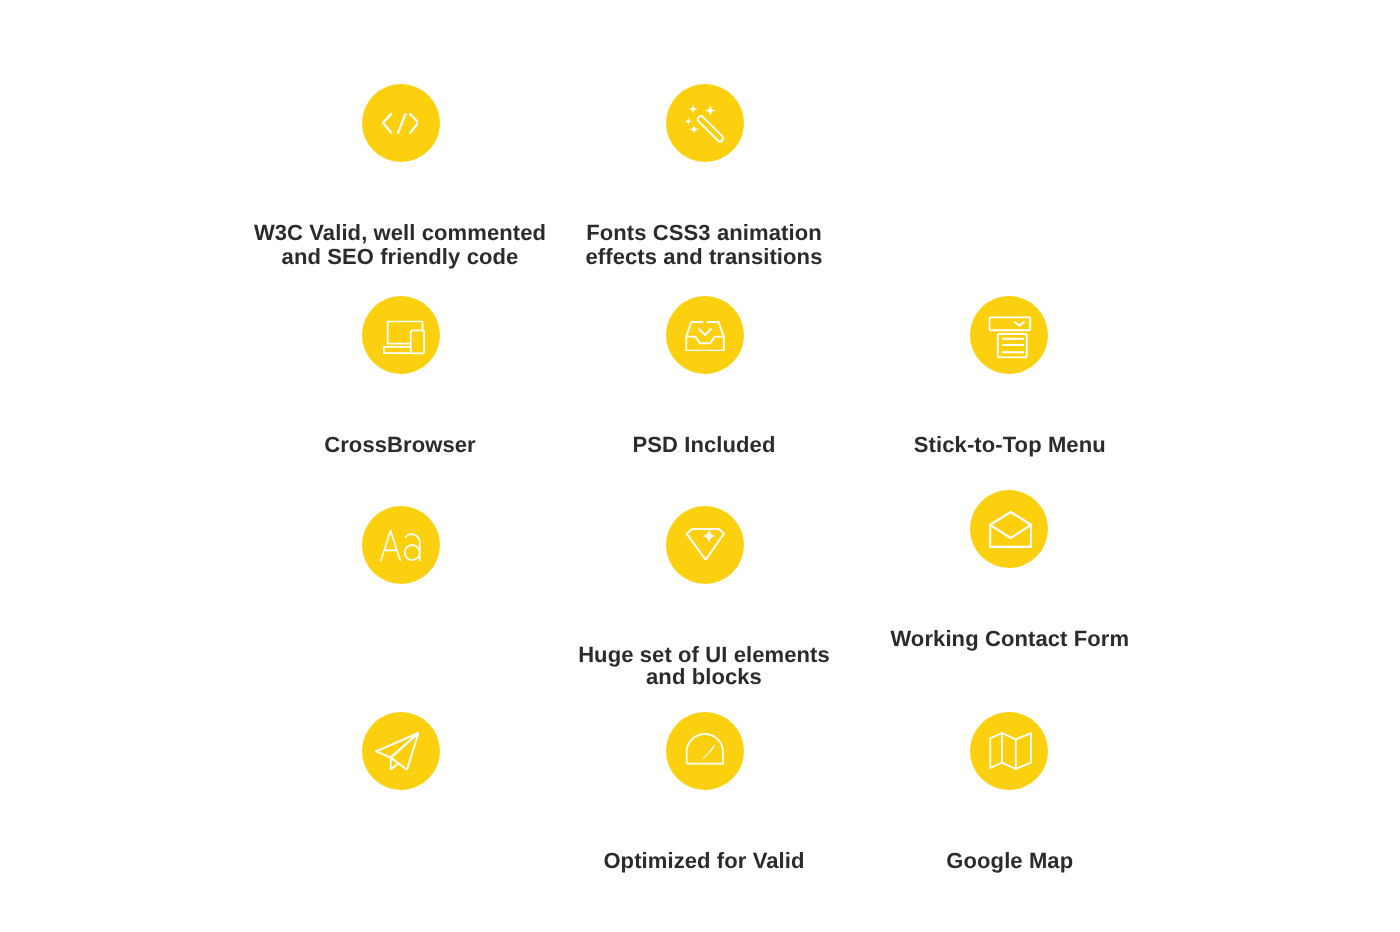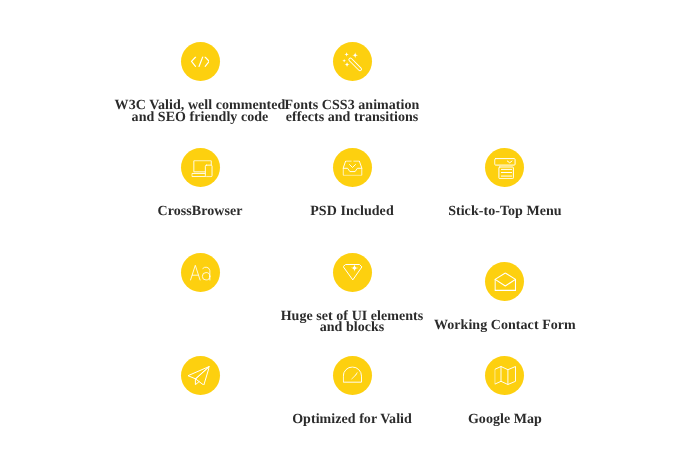--- a/index.html
+++ b/index.html
@@ -34,28 +34,27 @@
     border-radius: 50%;
     background: #fdd00f;
     margin: 0 auto;
     display: flex;
     align-items: center;
     justify-content: center;
   }
   .icon-circle svg { display: block; }
   .icon-wrap { display: block; line-height: 0; }
   .feature-label {
-    margin-top: 19px;
-    font-size: 14px;
+    margin-top: 31px;
+    font-size: 11px;
     font-weight: bold;
     color: #2b2b2b;
     line-height: 11.5px;
     letter-spacing: 0.05px;
     white-space: nowrap;
-    font-family: Liberation Serif, serif;
   }
 </style>
 </head>
 <body>
 
 <div class="features-grid">
     <div class="feature-item" style="left:110px;top:42.0px">
       <div class="icon-circle">
         <span class="icon-wrap" style="transform:translate(0.0px,0.5px)">
           <svg width="18.7" height="10.3" viewBox="0 0 18.7 10.3" fill="none" stroke="#fff" stroke-width="1.15" stroke-linecap="round" stroke-linejoin="round">
@@ -153,21 +152,21 @@
             <path d="M3.1 0.5 H16.6 L19 2.9 L9.9 15.9 L0.5 2.9 Z"></path>
             <path d="M11.6 0.3 C12.05 3.1 12.8 3.65 15.35 4.05 C12.8 4.45 12.05 5.0 11.6 7.8 C11.15 5.0 10.4 4.45 7.85 4.05 C10.4 3.65 11.15 3.1 11.6 0.3 Z" fill="#fff" stroke="none"></path>
           </svg>
         </span>
       </div>
       <div class="feature-label">
         <span class="label-line">Huge set of UI elements</span><br>
         <span class="label-line">and blocks</span>
       </div>
     </div>
-    <div class="feature-item" style="left:414.9px;top:262px">
+    <div class="feature-item" style="left:414.9px;top:245px">
       <div class="icon-circle">
         <span class="icon-wrap" style="transform:translate(0.3px,0.2px)">
           <svg width="22" height="19" viewBox="0 0 22 19" fill="none" stroke="#fff" stroke-width="1.1" stroke-linecap="round" stroke-linejoin="round">
             <path d="M0.8 7.2 L11 0.8 L21.2 7.2 V18.2 H0.8 Z"></path>
             <path d="M0.8 7.2 L11 13.8 L21.2 7.2"></path>
           </svg>
         </span>
       </div>
       <div class="feature-label">
         <span class="label-line">Working Contact Form</span>

